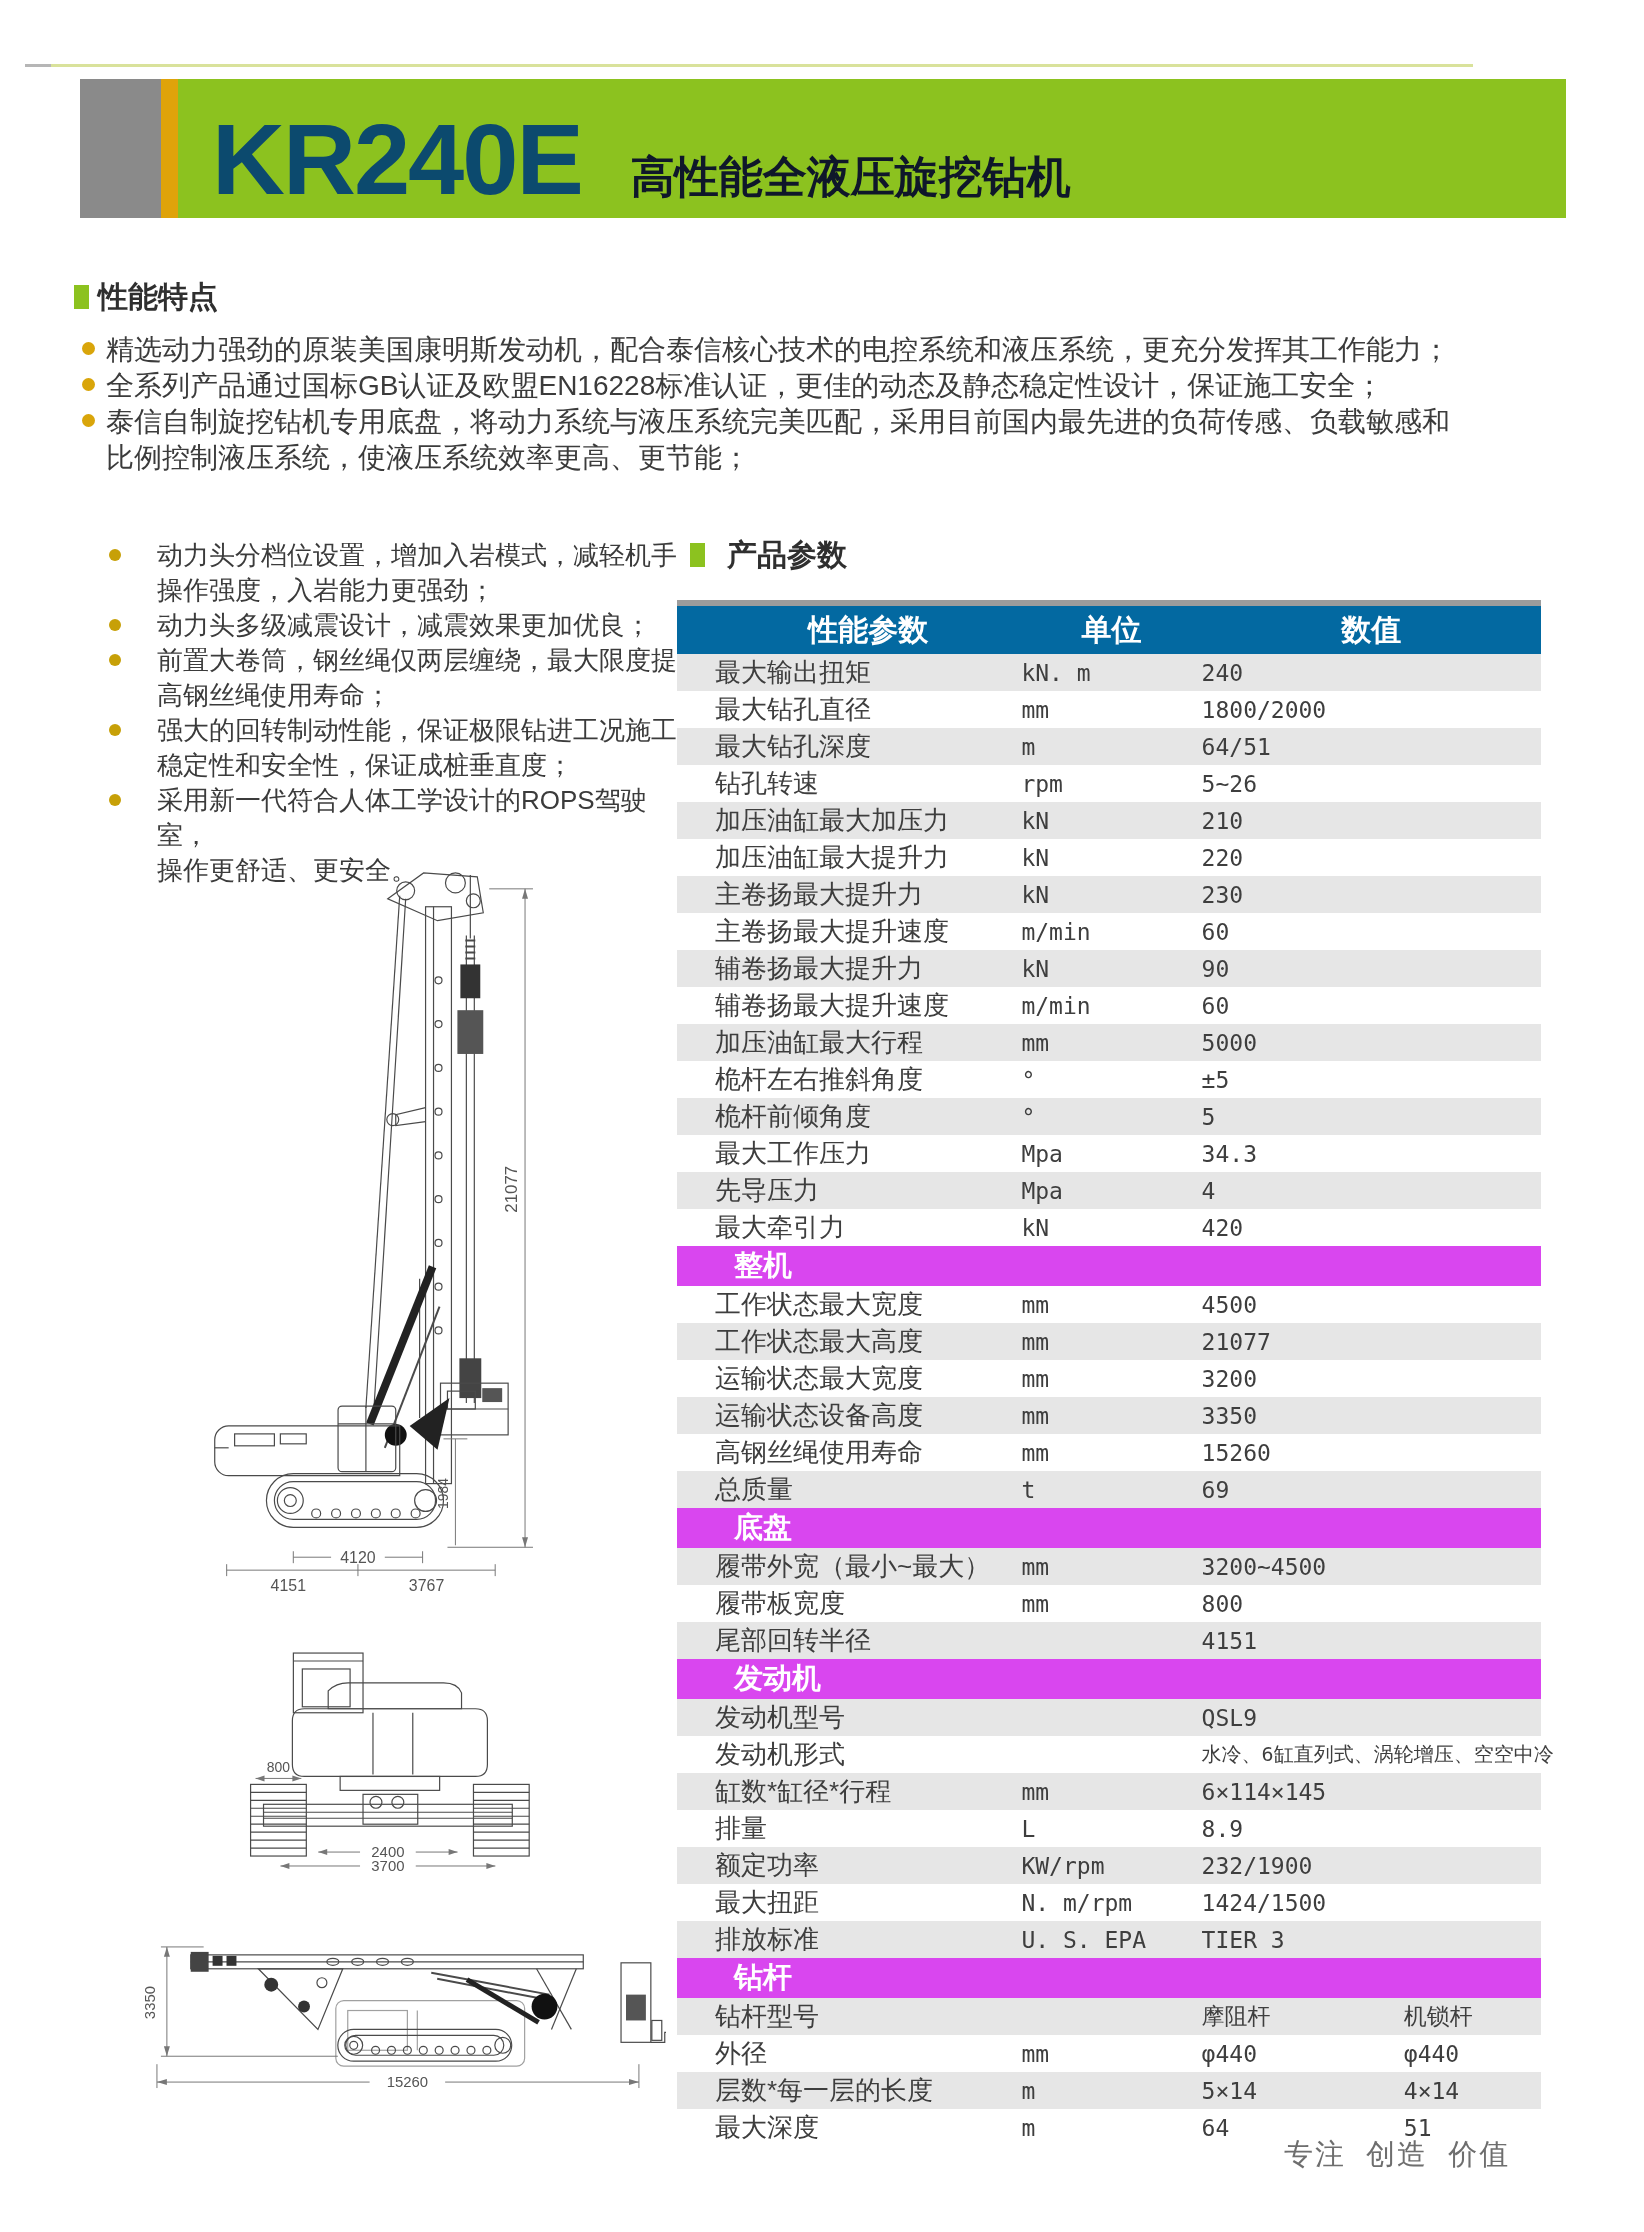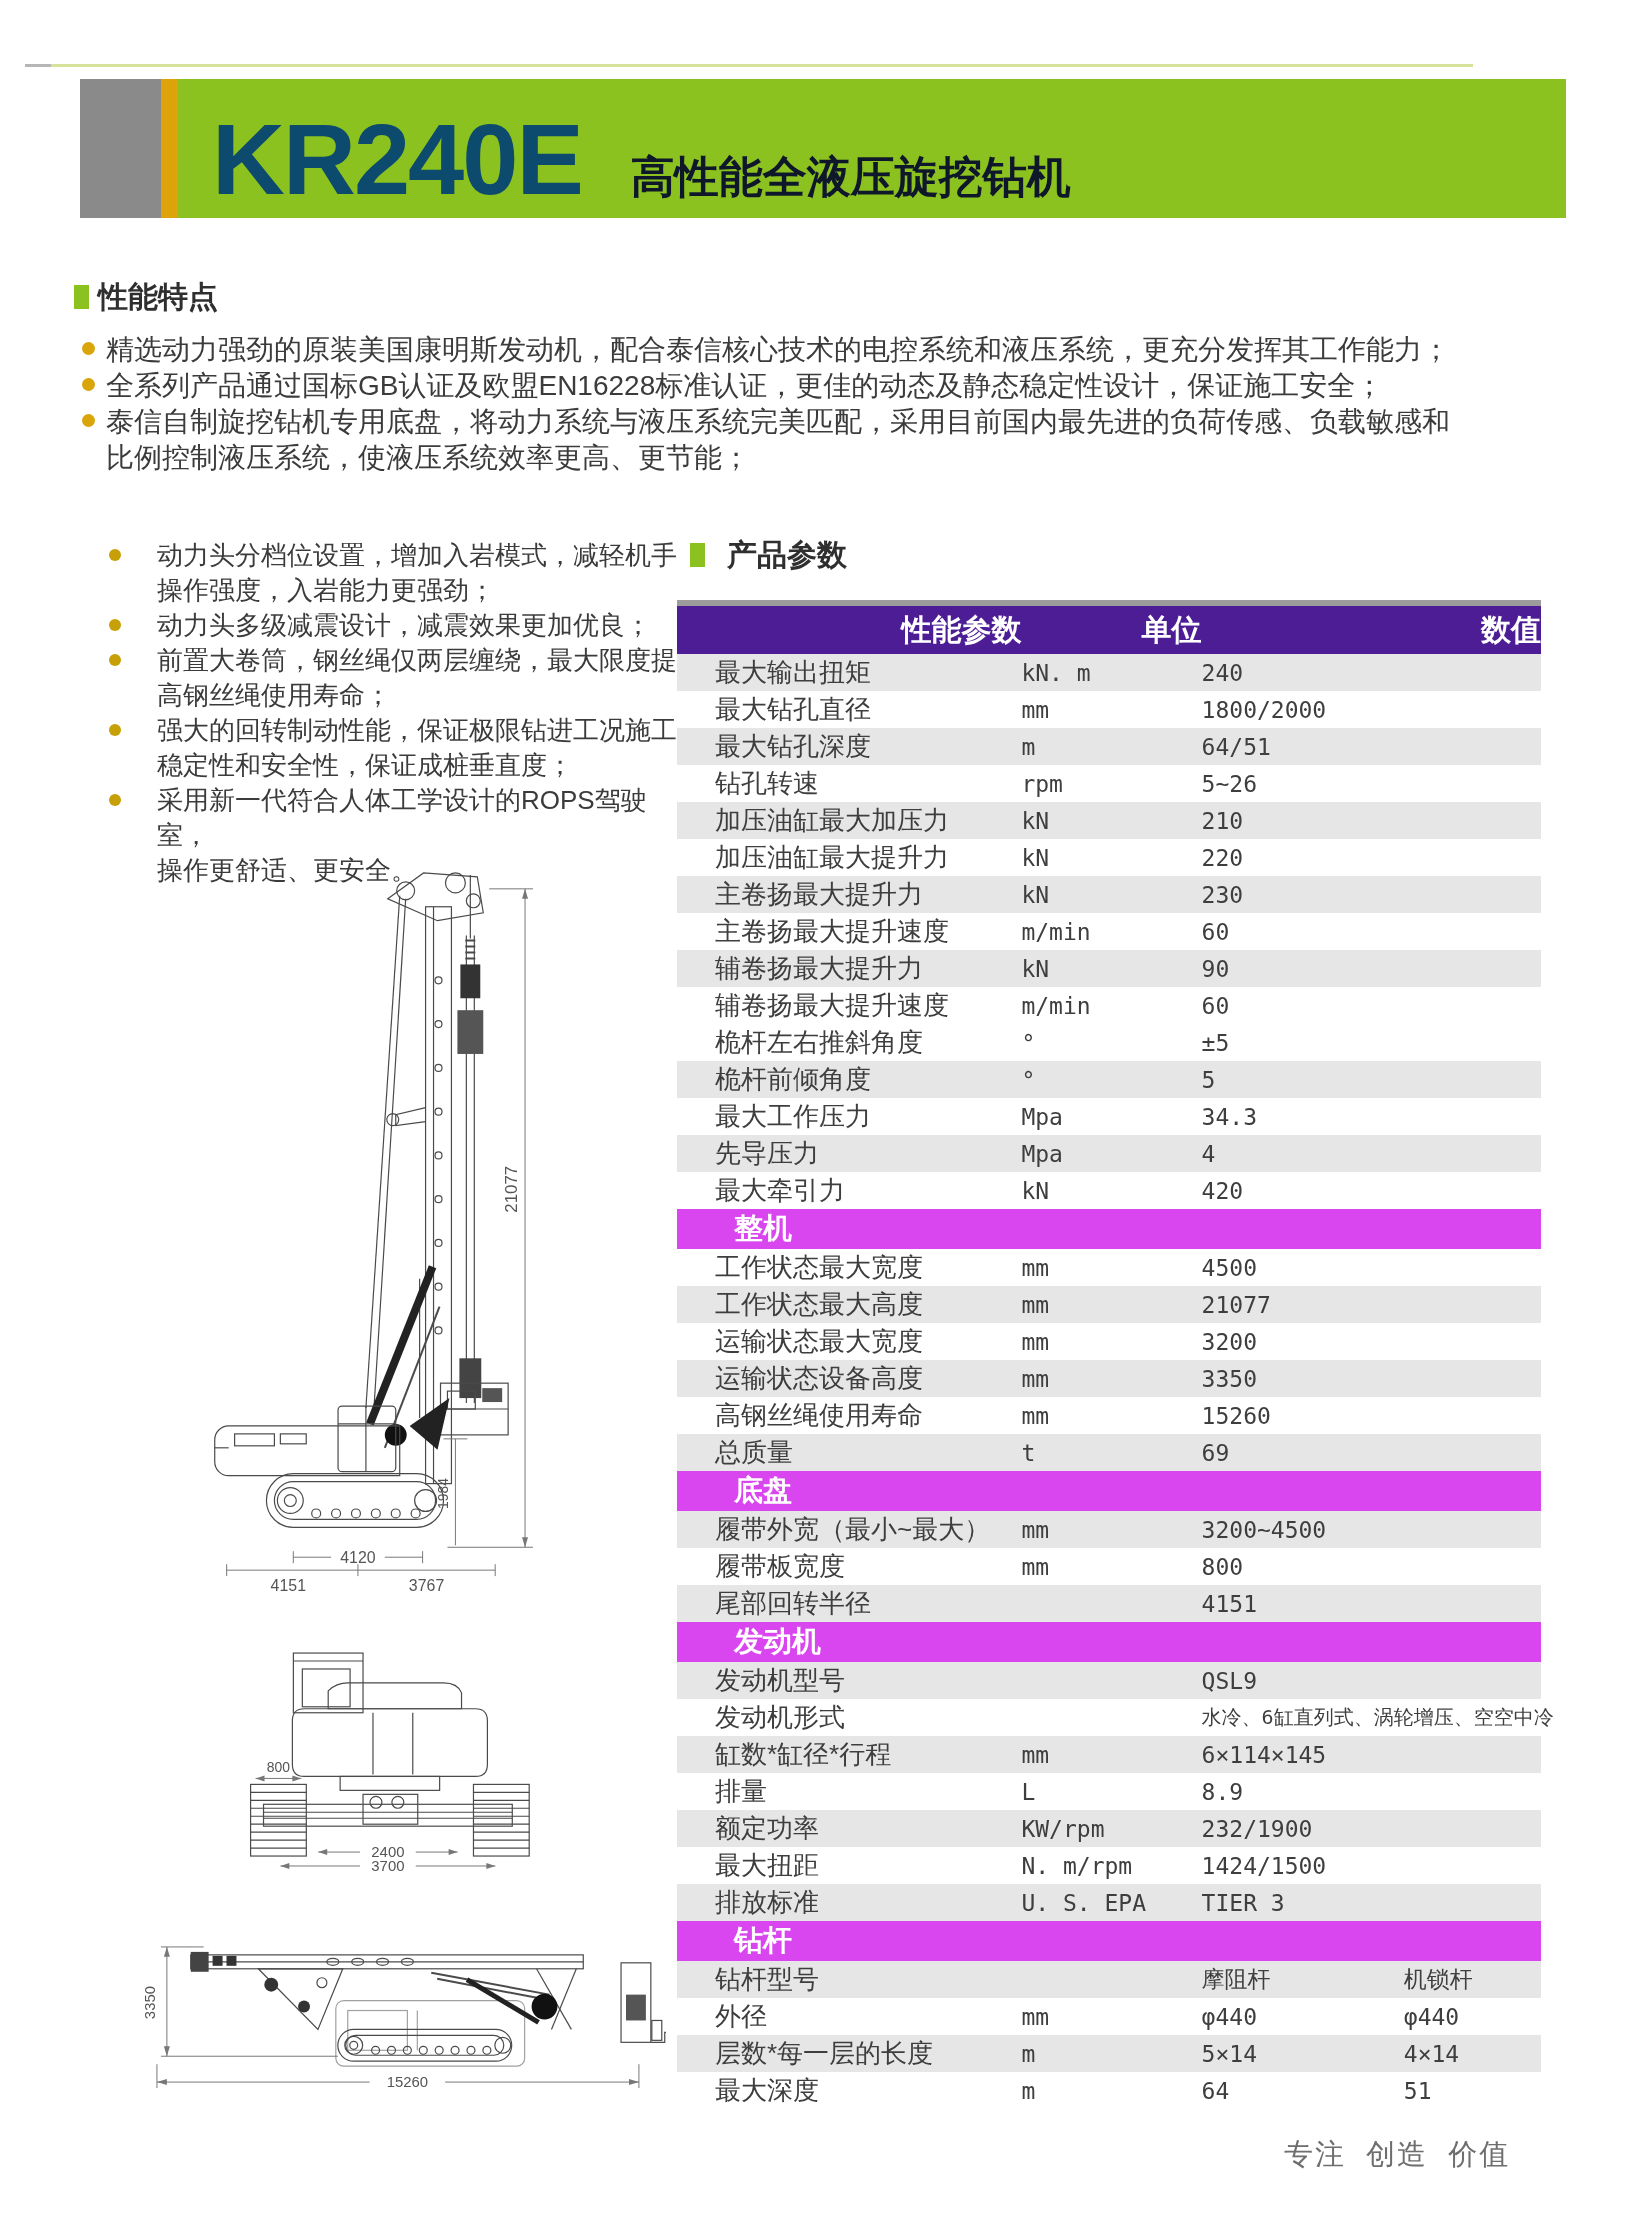--- a/index.html
+++ b/index.html
@@ -32,21 +32,21 @@
   #feat1 li{position:relative;padding-left:24px;font-size:28px;line-height:36px;color:#3b3b3b;white-space:pre-line;}
   #feat1 li::before{content:'';position:absolute;left:0;top:10px;width:13px;height:13px;border-radius:50%;background:#d9a50a;}
   #feat2{left:107px;top:538px;width:577px;}
   #feat2 li{position:relative;padding-left:50px;font-size:26px;line-height:35px;color:#3b3b3b;white-space:pre-line;}
   #feat2 li::before{content:'';position:absolute;left:2px;top:11px;width:12px;height:12px;border-radius:50%;background:#c7a007;}
 
   
   .table-wrap{position:absolute;left:677px;top:600px;width:864px;}
   .table-strip{height:6px;background:#9c9c9c;}
   table.params{border-collapse:collapse;table-layout:fixed;width:864px;}
-  table.params th{background:#4c1d95;color:#fff;font-size:30px;font-weight:bold;text-align:right;height:48px;padding:0;}
+  table.params th{background:#0369a1;color:#fff;font-size:30px;font-weight:bold;text-align:center;height:48px;padding:0;}
   table.params th.c1{padding-left:38px;}
   table.params td{height:37px;font-size:26px;color:#3e3e3e;padding:0;white-space:nowrap;vertical-align:middle;}
   table.params td.label{padding-left:38px;}
   table.params td.unit,table.params td.val,table.params td.val2{font-family:"DejaVu Sans Mono",monospace;font-size:23px;}
   table.params tr.shade td{background:#e6e6e6;}
   table.params tr.sec td{background:#d946ef;color:#fff;font-size:29px;font-weight:bold;height:35px;padding-left:57px;}
   table.params td.small-val{font-size:20px;}
 
   
   .drawing{position:absolute;}
@@ -166,20 +166,26 @@
         <tr class="shade">
           <td class="label">辅卷扬最大提升力</td>
           <td class="unit">kN</td>
           <td class="val">90</td>
           <td class="val2"></td>
         </tr>
         <tr>
           <td class="label">辅卷扬最大提升速度</td>
           <td class="unit">m/min</td>
           <td class="val">60</td>
+          <td class="val2"></td>
+        </tr>
+        <tr class="shade">
+          <td class="label">加压油缸最大行程</td>
+          <td class="unit">mm</td>
+          <td class="val">5000</td>
           <td class="val2"></td>
         </tr>
         <tr>
           <td class="label">桅杆左右推斜角度</td>
           <td class="unit">°</td>
           <td class="val">±5</td>
           <td class="val2"></td>
         </tr>
         <tr class="shade">
           <td class="label">桅杆前倾角度</td>

